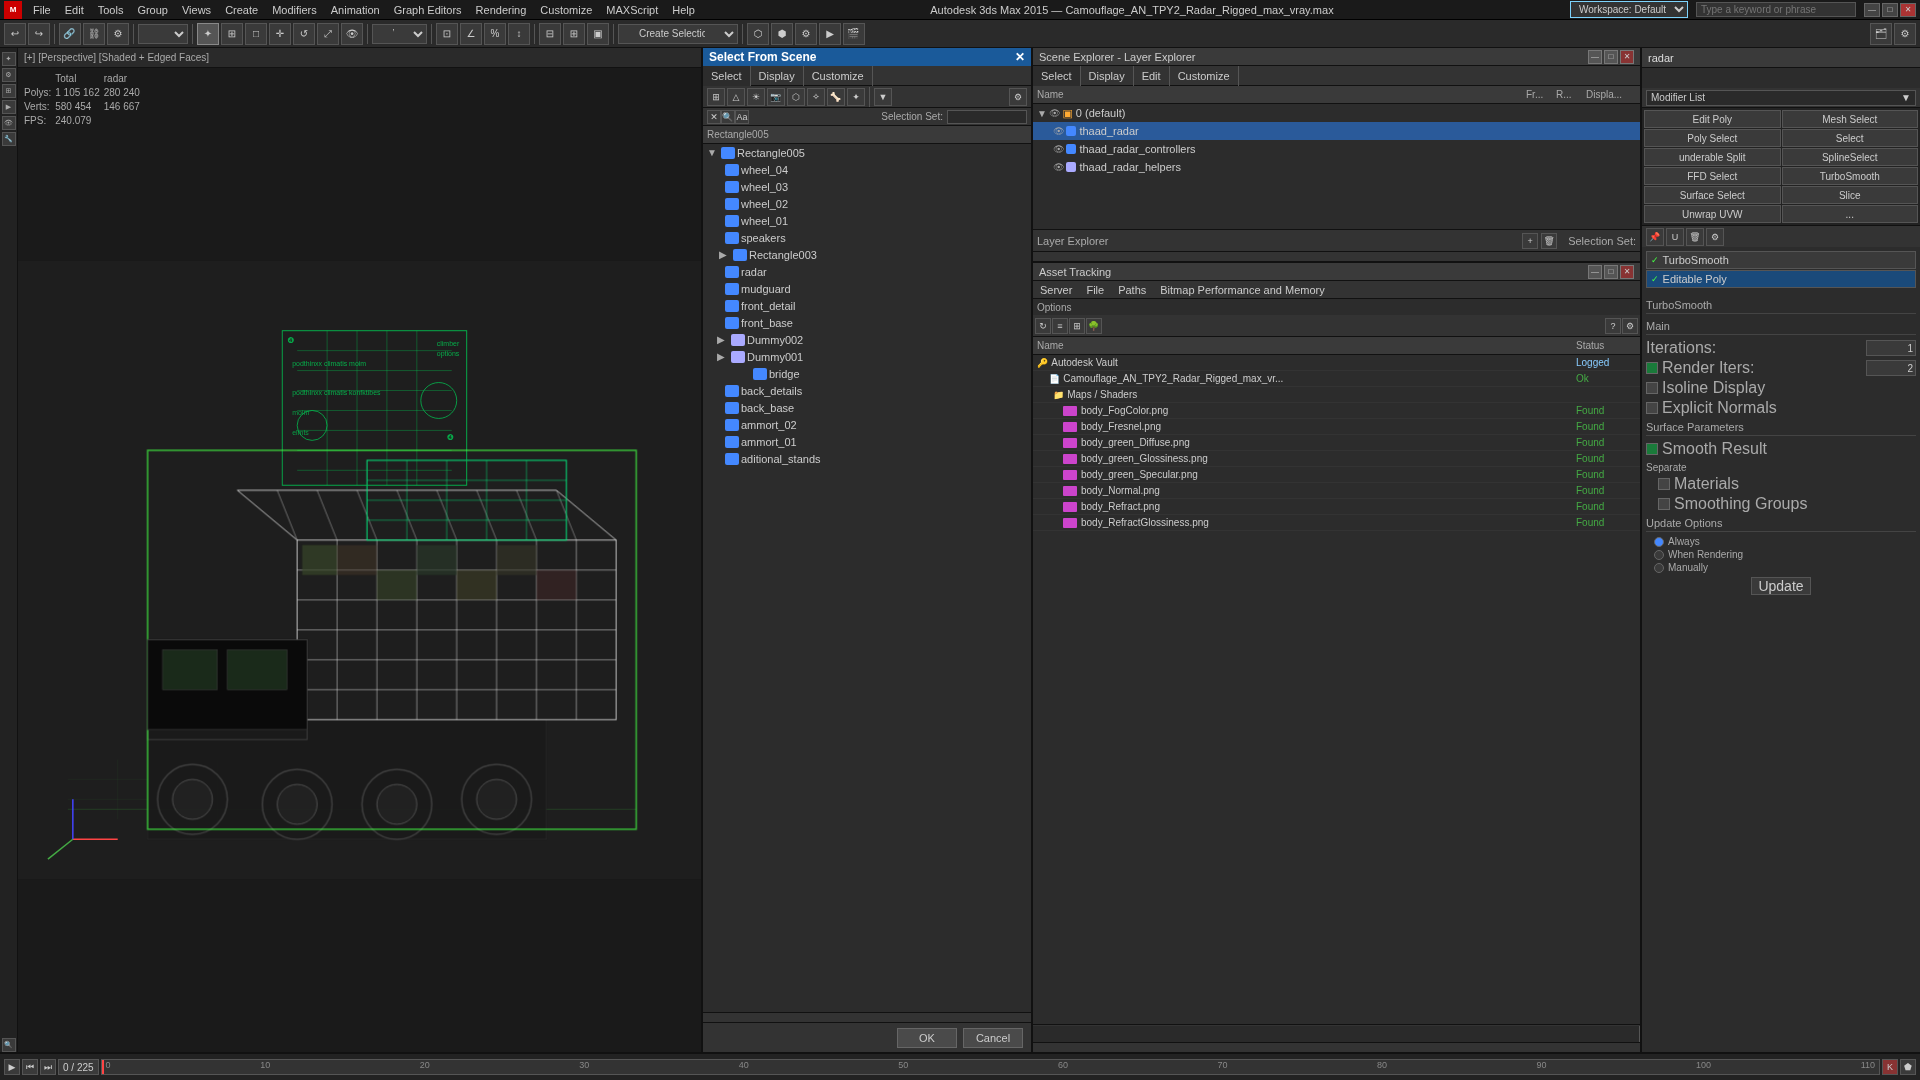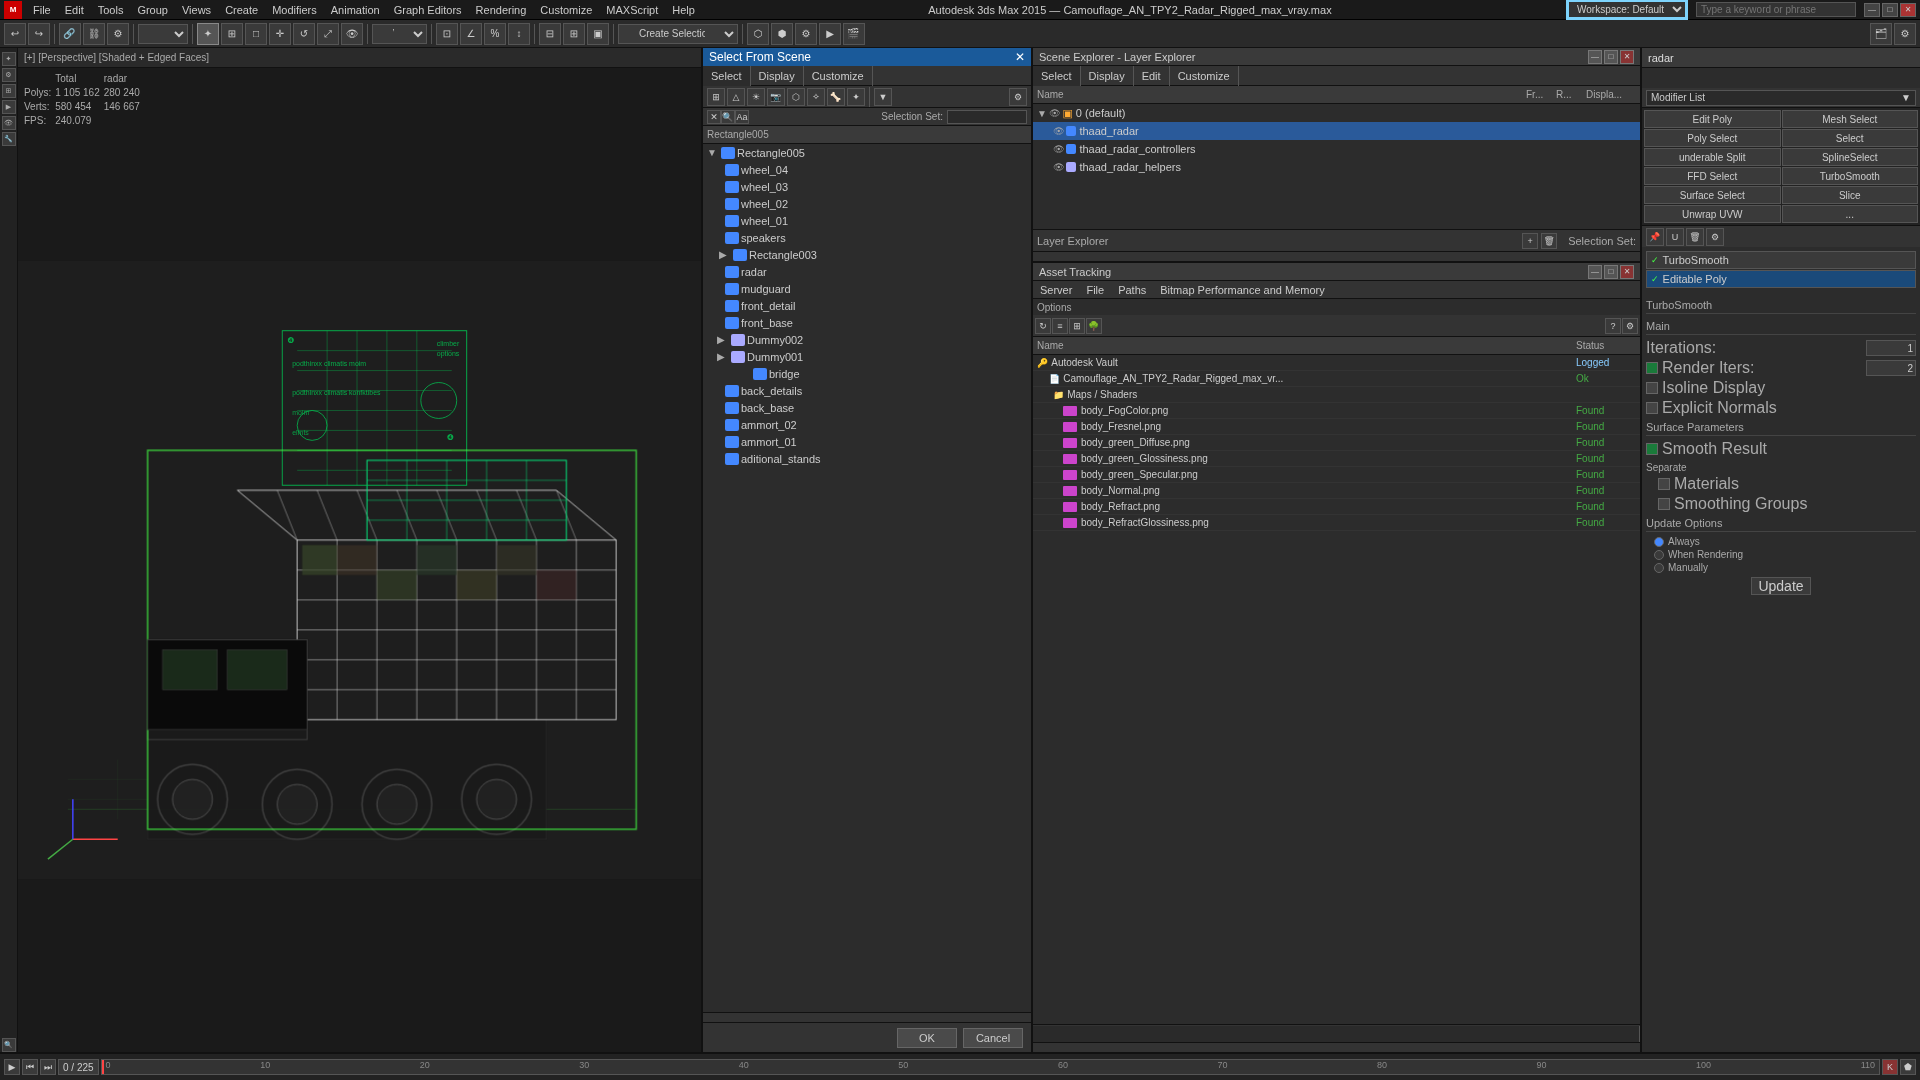--- a/index.html
+++ b/index.html
@@ -30,21 +30,21 @@
       font-size: 8px; font-weight: bold; color: white;
     }
     .menu-item {
       color: #ccc;
       font-size: 11px;
       cursor: pointer;
       padding: 0 3px;
     }
     .workspace-dropdown {
       background: #333;
-      border: 3px solid #7dd3fc;
+      border: 1px solid #7dd3fc;
       color: #ccc;
       font-size: 10px;
       padding: 1px 4px;
       margin-left: 4px;
     }
     .search-box {
       background: #333;
       border: 1px solid #555;
       color: #ccc;
       font-size: 10px;
@@ -216,21 +216,21 @@
     .tree-expand { width: 12px; color: #aaa; font-size: 10px; cursor: pointer; }
 
     
     #sfs-header {
       height: 18px;
       background: #1a5a9a;
       display: flex;
       align-items: center;
       padding: 0 6px;
       font-size: 12px;
-      font-weight: normal;
+      font-weight: bold;
       color: white;
       justify-content: space-between;
     }
     .sfs-close { cursor: pointer; color: white; font-size: 12px; }
 
     .sfs-toolbar {
       height: 22px;
       background: #333;
       display: flex;
       align-items: center;

